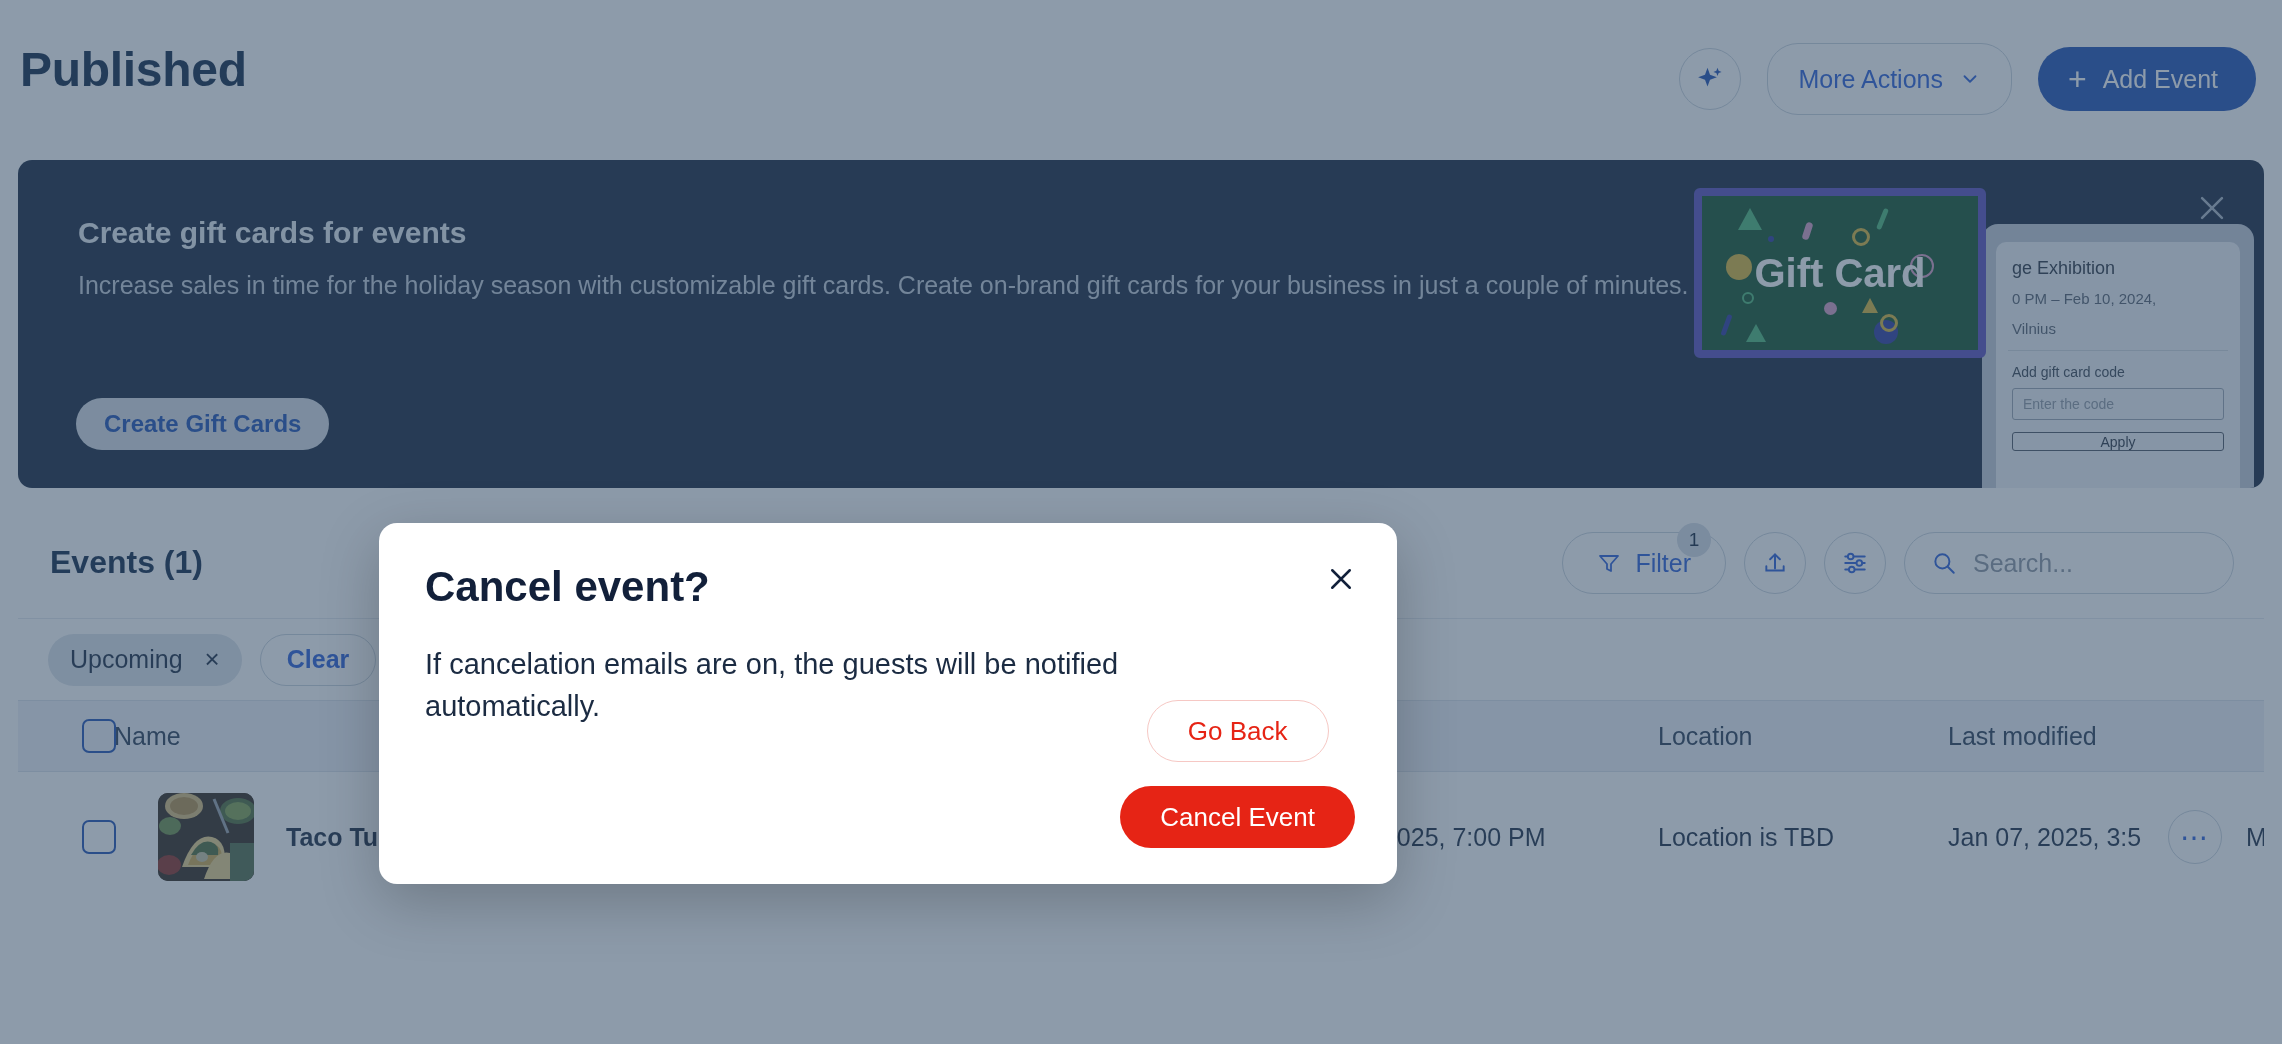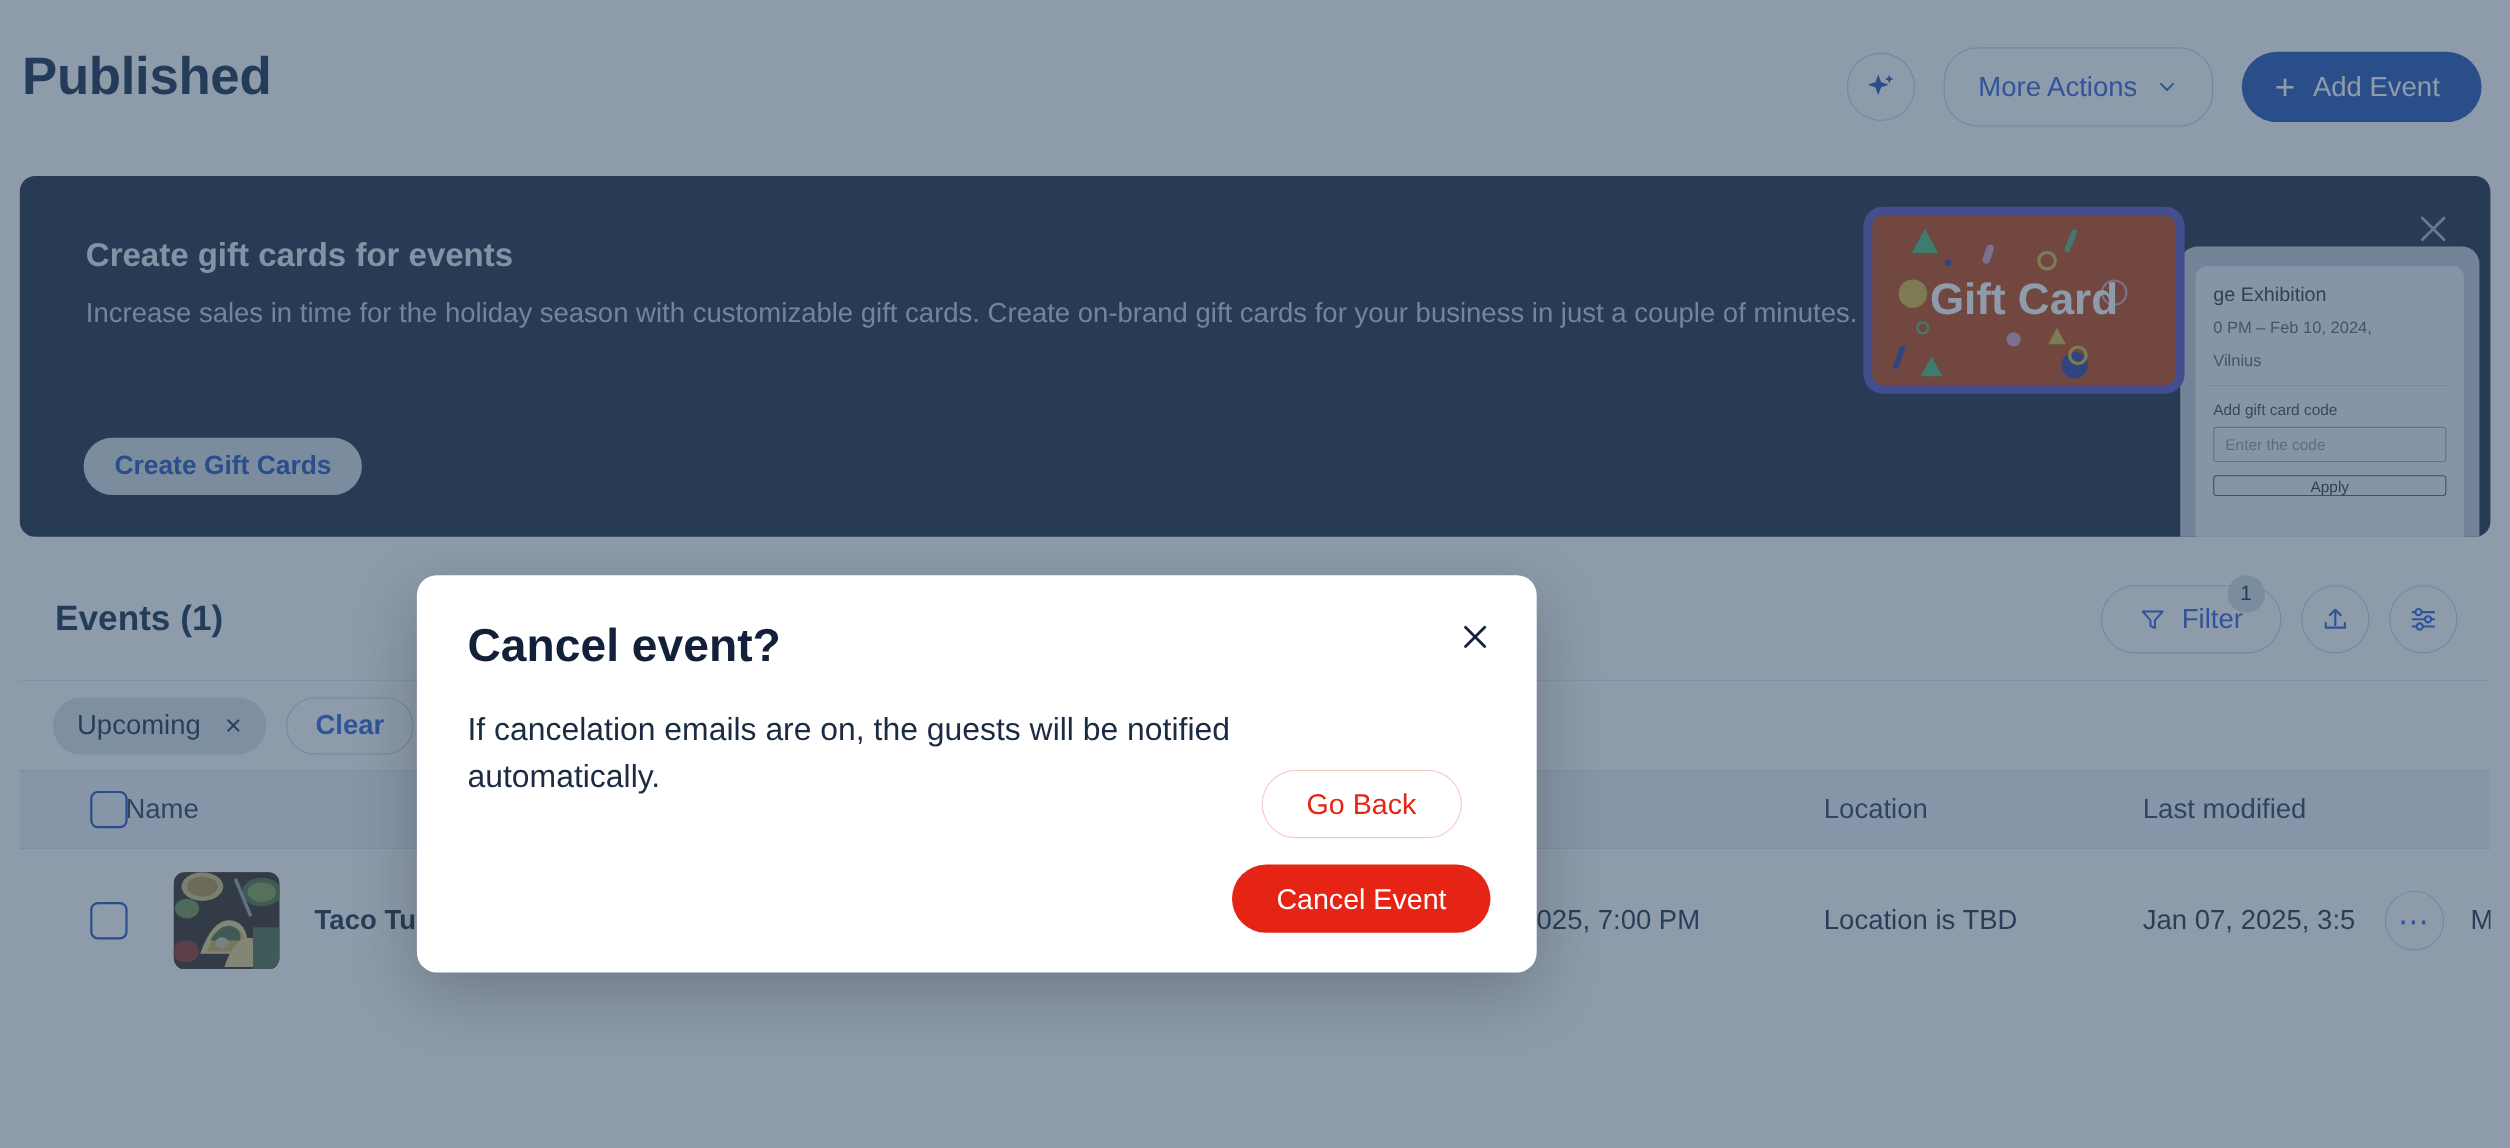--- a/index.html
+++ b/index.html
@@ -122,21 +122,21 @@
     font-size: 14px; color: #8d96a3; display: flex; align-items: center; padding-left: 10px;
   }
   .art-apply {
     position: absolute; left: 16px; right: 16px; top: 190px; height: 19px;
     border: 1px solid #4c5663; border-radius: 3px;
     font-size: 14px; color: #2b3442; display: flex; align-items: center; justify-content: center;
   }
   .art-card {
     position: absolute; left: 0; top: 0;
     width: 292px; height: 170px;
-    background: #c2410c; border: 8px solid #5a4fbe; border-radius: 18px;
+    background: #14532d; border: 8px solid #5a4fbe; border-radius: 6px;
     overflow: hidden;
   }
   .art-card-label {
     position: absolute; left: 0; right: 0; top: 50%;
     transform: translateY(-50%);
     text-align: center; color: #ffffff; font-size: 40px; font-weight: 700;
   }
   .confetti { position: absolute; }
 
   
@@ -397,20 +397,29 @@
           <span>
             <svg width="26" height="26" viewBox="0 0 24 24" class="x-svg">
               <path d="M3 6 H21 M3 12 H21 M3 18 H21" fill="none" stroke="#2b5fd9" stroke-width="1.8" stroke-linecap="round"></path>
               <circle cx="8" cy="6" r="2.6" fill="#fff" stroke="#2b5fd9" stroke-width="1.8"></circle>
               <circle cx="16" cy="12" r="2.6" fill="#fff" stroke="#2b5fd9" stroke-width="1.8"></circle>
               <circle cx="9" cy="18" r="2.6" fill="#fff" stroke="#2b5fd9" stroke-width="1.8"></circle>
             </svg>
           </span>
         </div>
 
+        <div class="search-box">
+          <span>
+            <svg width="26" height="26" viewBox="0 0 24 24" class="x-svg">
+              <circle cx="10.5" cy="10.5" r="6.5" fill="none" stroke="#2b5fd9" stroke-width="1.8"></circle>
+              <path d="M15.5 15.5 L21 21" fill="none" stroke="#2b5fd9" stroke-width="1.8" stroke-linecap="round"></path>
+            </svg>
+          </span>
+          <span class="search-ph">Search...</span>
+        </div>
       </div>
     </div>
 
     <div class="chip-row">
       <div class="chip">
         <span>Upcoming</span>
         <span class="chip-x">×</span>
       </div>
       <div class="clear-btn">
         <span>Clear</span>

